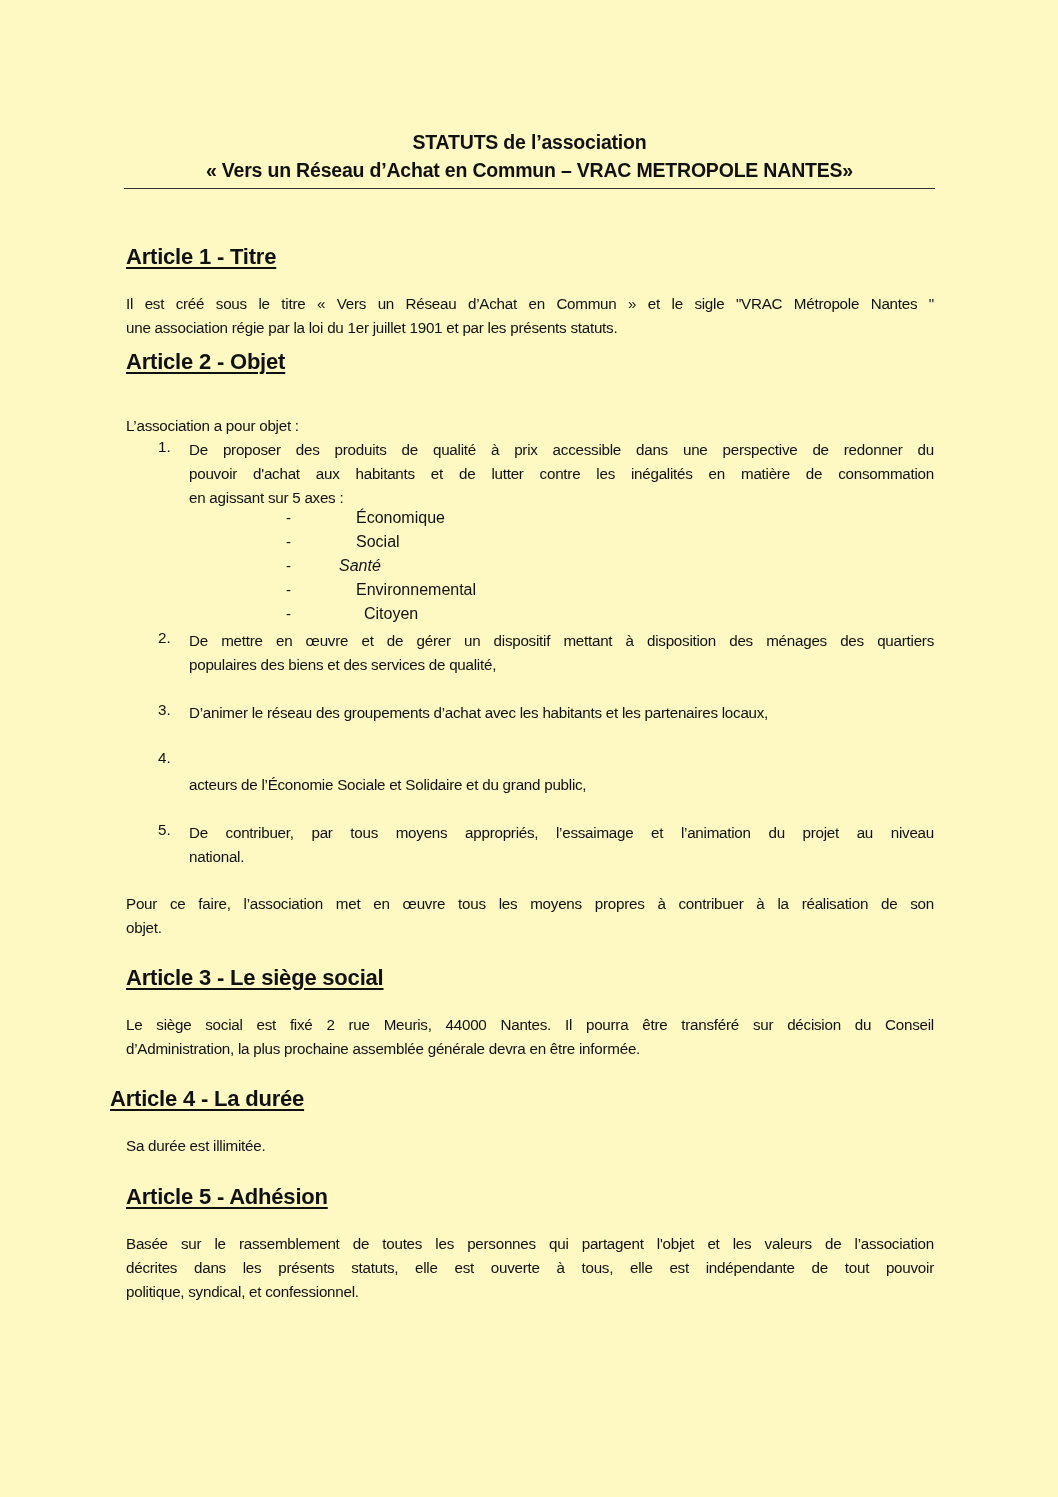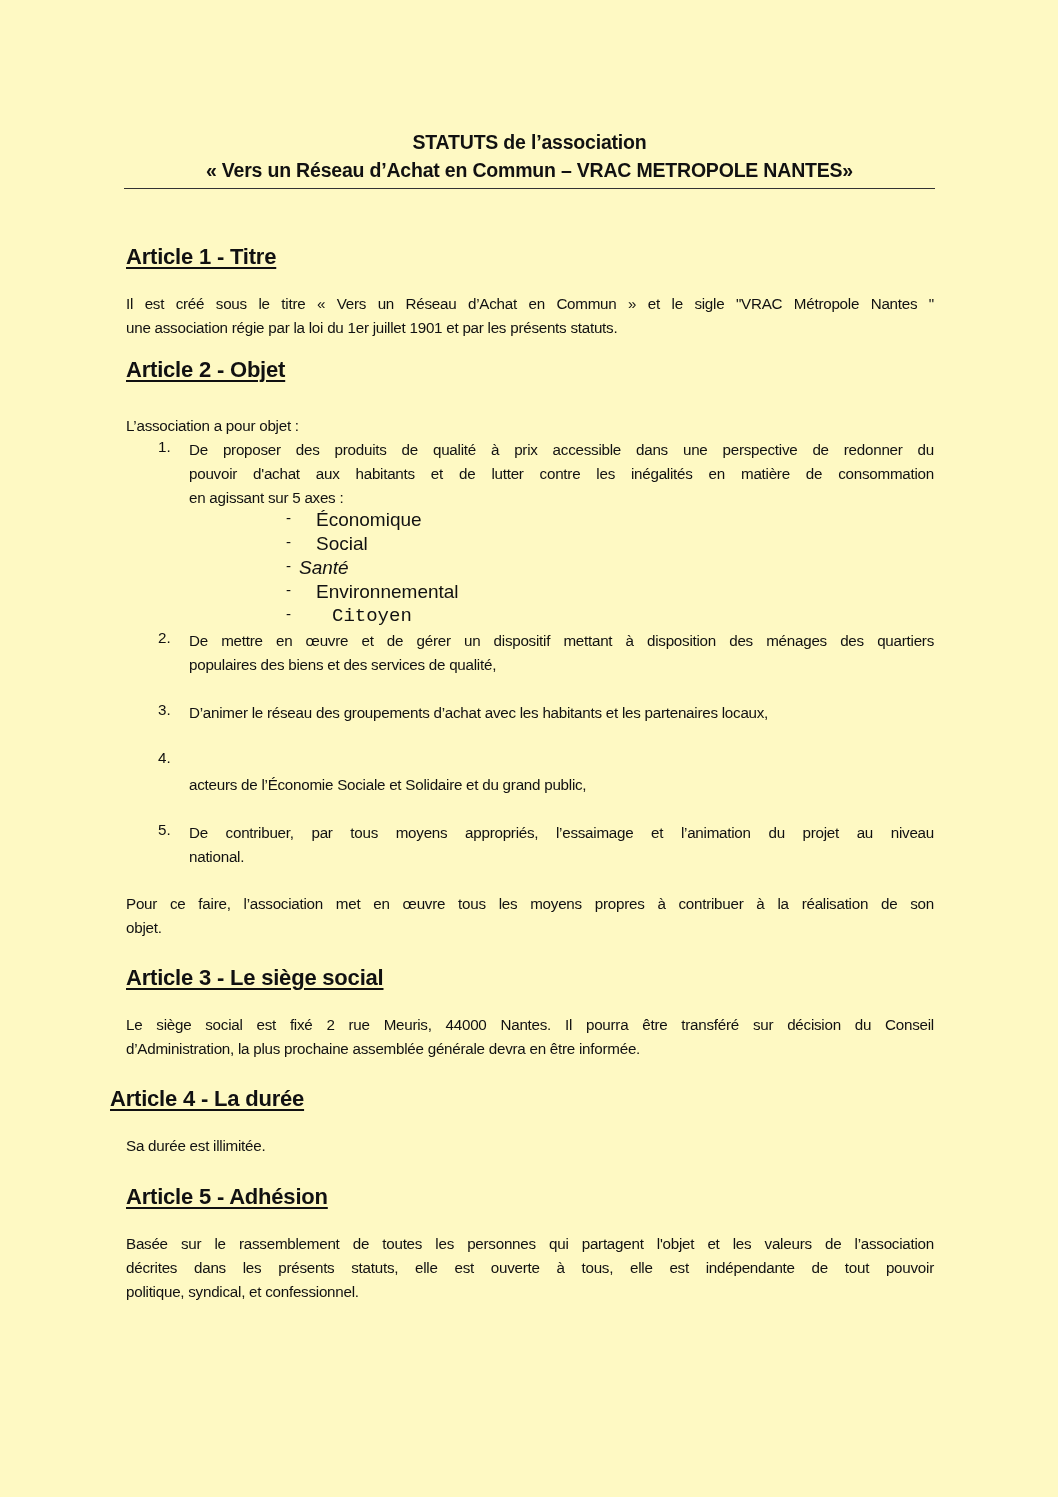--- a/index.html
+++ b/index.html
@@ -8,55 +8,55 @@
   .page { position: absolute; left: 0; top: 0; width: 1058px; height: 1497px; background: #fef9c3; }
   .title-block { position: absolute; left: 124px; top: 128px; width: 811px; text-align: center; }
   .title-line { font-weight: bold; font-size: 19.5px; line-height: 28px; letter-spacing: -0.2px; }
   .title-rule { position: absolute; left: 124px; top: 188px; width: 811px; height: 0; border-top: 1.3px solid #333; }
   .abs { position: absolute; }
   .heading { font-weight: bold; font-size: 22px; text-decoration: underline; text-underline-offset: 3px; letter-spacing: -0.2px; }
   .para { font-size: 15.2px; line-height: 24px; text-align: justify; letter-spacing: -0.25px; }
   .justify-last { text-align-last: justify; }
   .num { position: absolute; font-size: 15.2px; }
   .dash { position: absolute; font-size: 15.2px; }
-  .axis { position: absolute; font-size: 19px; }
+  .axis { position: absolute; font-size: 16px; margin-left: 40px; }
 </style>
 </head>
 <body>
 
 <div class="page">
 
   <div class="title-block">
     <div class="title-line">STATUTS de l’association</div>
     <div class="title-line">« Vers un Réseau d’Achat en Commun – VRAC METROPOLE NANTES»</div>
   </div>
   <div class="title-rule"></div>
 
   <div class="abs heading" style="left:126px; top:244px;">Article 1 - Titre</div>
   <div class="abs para justify-last" style="left:126px; top:292px; width:808px;">Il est créé sous le titre « Vers un Réseau d’Achat en Commun » et le sigle "VRAC Métropole Nantes "</div>
   <div class="abs para" style="left:126px; top:316px; width:808px;">une association régie par la loi du 1er juillet 1901 et par les présents statuts.</div>
 
-  <div class="abs heading" style="left:126px; top:357px;text-align:center;">Article 2 - Objet</div>
+  <div class="abs heading" style="left:126px; top:349px;text-align:center;">Article 2 - Objet</div>
   <div class="abs para" style="left:126px; top:414px;">L’association a pour objet :</div>
 
   <div class="num" style="left:158px; top:438px;">1.</div>
   <div class="abs para justify-last" style="left:189px; top:438px; width:745px;">De proposer des produits de qualité à prix accessible dans une perspective de redonner du</div>
   <div class="abs para justify-last" style="left:189px; top:462px; width:745px;">pouvoir d'achat aux habitants et de lutter contre les inégalités en matière de consommation</div>
   <div class="abs para" style="left:189px; top:486px;">en agissant sur 5 axes :</div>
 
   <div class="dash" style="left:286px; top:509px;">-</div>
   <div class="axis" style="left:316px; top:509px;">Économique</div>
   <div class="dash" style="left:286px; top:533px;">-</div>
   <div class="axis" style="left:316px; top:533px;">Social</div>
   <div class="dash" style="left:286px; top:557px;">-</div>
   <div class="axis" style="left:299px; top:557px;font-style:italic;">Santé</div>
   <div class="dash" style="left:286px; top:581px;">-</div>
   <div class="axis" style="left:316px; top:581px;">Environnemental</div>
   <div class="dash" style="left:286px; top:605px;">-</div>
-  <div class="axis" style="left:332px; top:605px;font-family:Liberation Mono, monospace;">Citoyen</div>
+  <div class="axis" style="left:324px; top:605px;">Citoyen</div>
 
   <div class="num" style="left:158px; top:629px;">2.</div>
   <div class="abs para" style="left:189px; top:653px;">populaires des biens et des services de qualité,</div>
   <div class="abs para justify-last" style="left:189px; top:629px; width:745px;">De mettre en œuvre et de gérer un dispositif mettant à disposition des ménages des quartiers</div>
 
   <div class="num" style="left:158px; top:701px;">3.</div>
   <div class="abs para" style="left:189px; top:701px;">D’animer le réseau des groupements d’achat avec les habitants et les partenaires locaux,</div>
 
   <div class="num" style="left:158px; top:749px;">4.</div>
   <div class="abs para" style="left:189px; top:773px;">acteurs de l’Économie Sociale et Solidaire et du grand public,</div>

